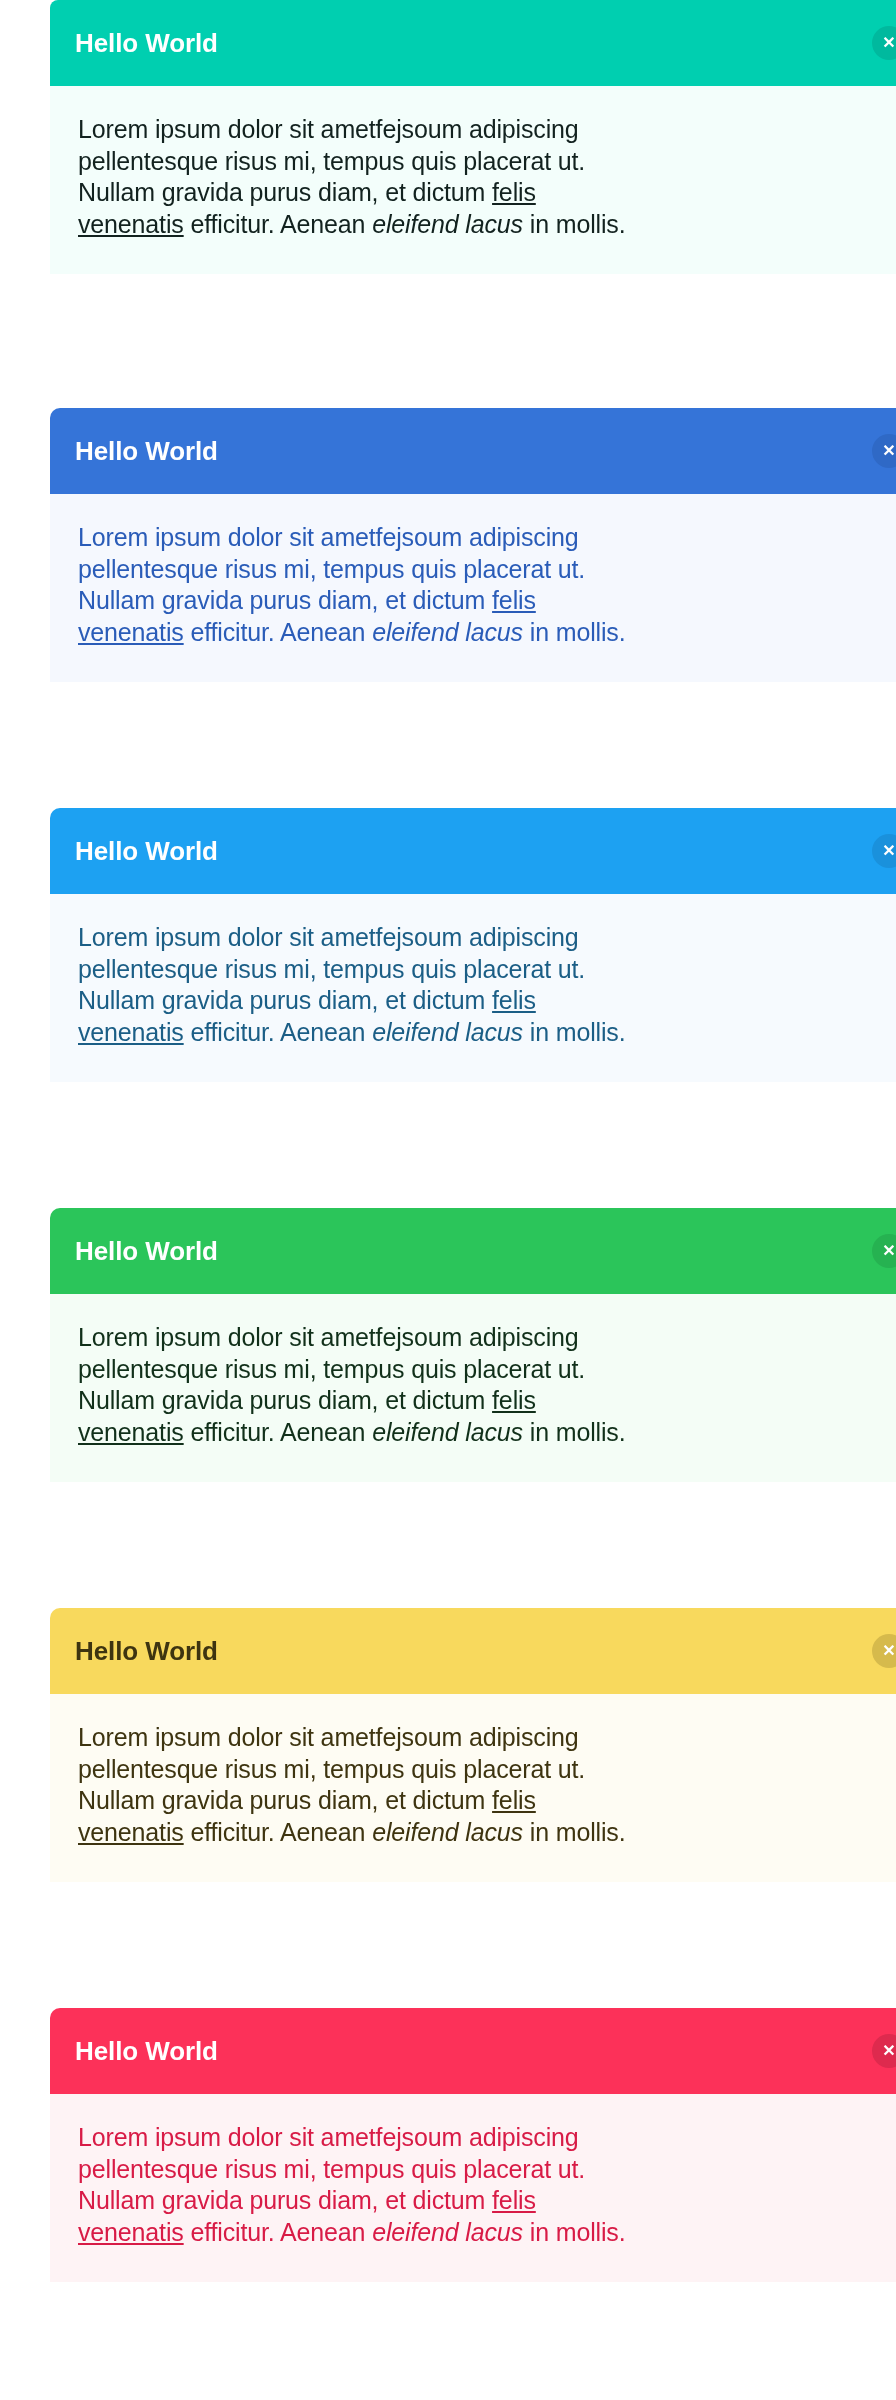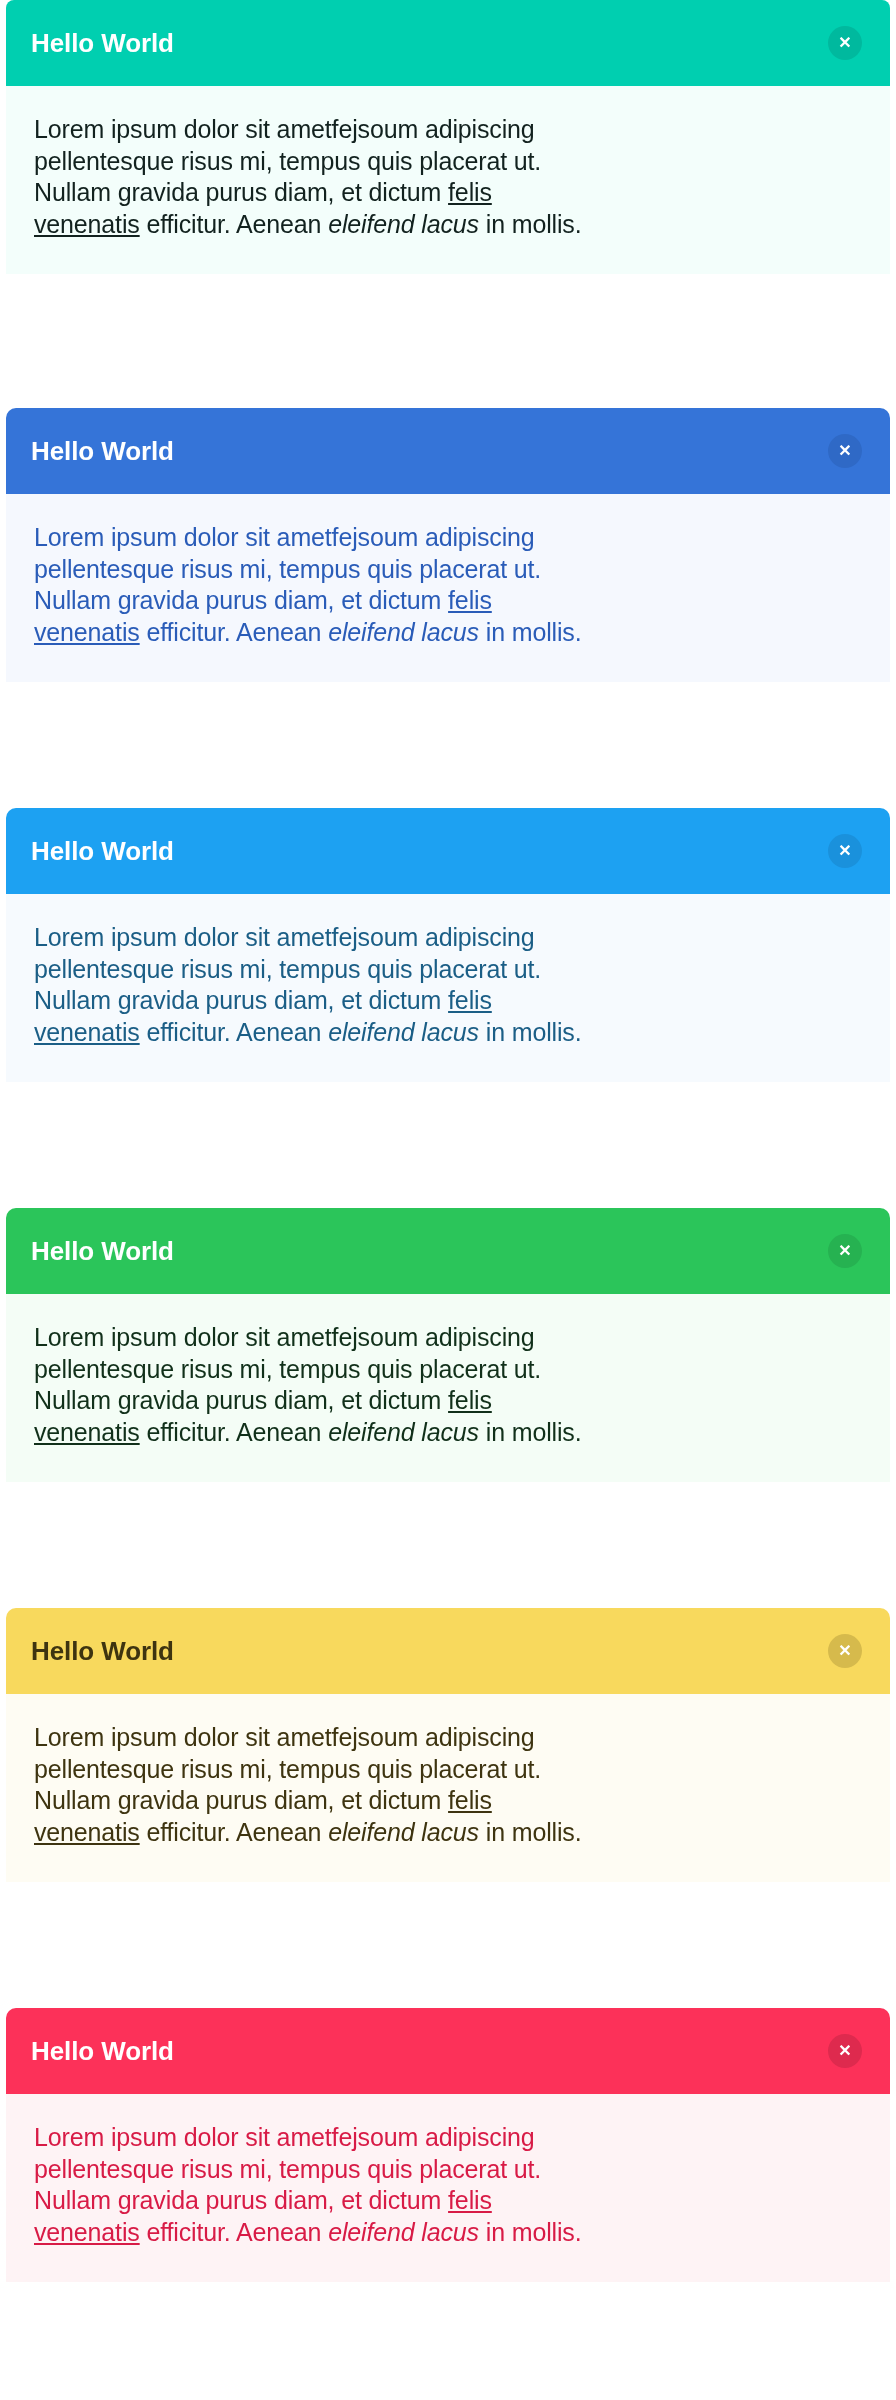--- a/index.html
+++ b/index.html
@@ -11,20 +11,21 @@
     width: 896px;
     height: 2400px;
     font-family: "Liberation Sans", sans-serif;
     overflow: hidden;
   }
 
   .stack {
     position: relative;
     width: 824px;
     height: 2400px;
+    margin-left: 44px;
   }
 
   .alert-card {
     position: absolute;
     left: 6px;
     width: 884px;
     border-radius: 10px;
     overflow: hidden;
     box-sizing: border-box;
   }

